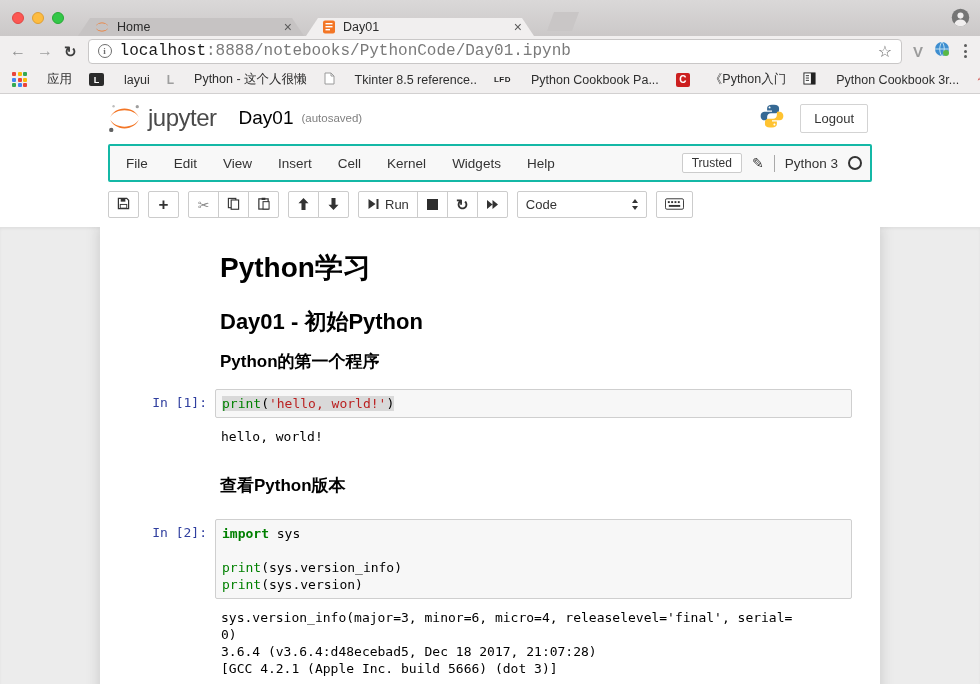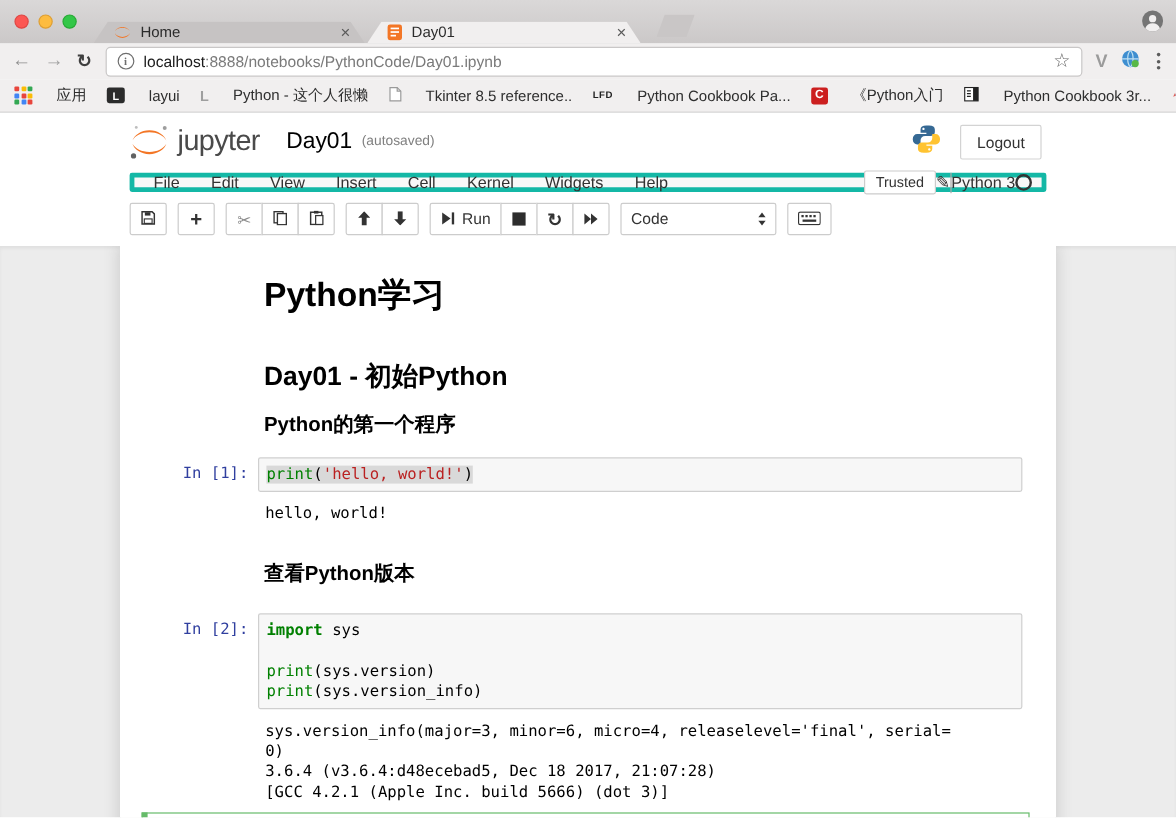--- a/index.html
+++ b/index.html
@@ -20,21 +20,21 @@
   .tab-title { flex:1; white-space:nowrap; overflow:hidden; }
   .tab-close { color:#5a5a5a; font-size:14px; padding:0 2px; }
   .newtab { position:absolute; left:547px; bottom:5px; width:32px; height:19px; background:#c9c6c6; clip-path:polygon(7px 0, 100% 0, calc(100% - 7px) 100%, 0 100%); }
   .profile { position:absolute; right:10px; top:8px; }
 
   .urlrow { height:30px; background:#f1efef; display:flex; align-items:center; padding:0 10px; gap:11px; }
   .navg { font-size:16px; line-height:1; }
   .back { color:#8f8f8f; } .fwd { color:#9f9f9f; } .reload { color:#3f3f3f; font-size:15px; font-weight:700; }
   .urlbar { flex:1; height:25px; background:#fff; border:1px solid #c9c7c7; border-radius:4px; display:flex; align-items:center; padding:0 9px; gap:8px; }
   .info-i { width:14px; height:14px; border:1.4px solid #6e6e6e; border-radius:50%; color:#6e6e6e; font-size:9px; font-weight:700; display:flex; align-items:center; justify-content:center; font-family:"Liberation Serif",serif; flex:none; }
-  .url-text { font-size:13px; white-space:nowrap; overflow:hidden; flex:1; }
+  .url-text { font-size:16px; white-space:nowrap; overflow:hidden; flex:1;font-family:Liberation Mono, monospace; }
   .url-host { color:#1b1b1b; }
   .url-rest { color:#7a7a7a; }
   .star { color:#666; font-size:16px; }
   .ext-v { color:#9b9b9b; font-weight:700; font-size:15px; }
   .kebab { display:flex; flex-direction:column; gap:2.5px; padding:0 3px; }
   .kebab i { width:3px; height:3px; border-radius:50%; background:#5c5c5c; }
 
   .bmrow { height:28px; background:#f1efef; border-bottom:1px solid #d2d0d0; display:flex; align-items:center; padding:0 12px; gap:17px; font-size:12.5px; color:#2e2e2e; }
   .bm { display:flex; align-items:center; gap:20px; white-space:nowrap; }
   .apps-grid { display:grid; grid-template-columns:repeat(3,4px); gap:1.5px; }
@@ -52,23 +52,23 @@
   .jheader { height:48px; background:#fff; display:flex; align-items:center; padding:0 112px 0 106px; }
   .jlogo { display:flex; align-items:center; }
   .jwordmark { font-size:24px; color:#4a4a4a; margin-left:5px; letter-spacing:-.5px; }
   .jtitle { margin-left:22px; font-size:19px; color:#000; }
   .jautosave { margin-left:8px; font-size:11.5px; color:#808080; }
   .jheader-right { margin-left:auto; display:flex; align-items:center; gap:15px; }
   .logout { border:1px solid #d3d3d3; background:#fff; border-radius:2px; padding:6px 13px; font-size:13px; color:#333; }
 
   
   .jmenu { background:#fff; padding:2px 108px 6px; }
-  .navbar { height:16px; background:#f8f8f8; border:4px solid #14b8a6; border-radius:2px; display:flex; align-items:center; font-size:13.5px; color:#333; padding:0 3px; }
+  .navbar { height:38px; background:#f8f8f8; border:2px solid #14b8a6; border-radius:2px; display:flex; align-items:center; font-size:13.5px; color:#333; padding:0 3px; }
   .menu-item { padding:0 13px; }
-  .nav-right { margin-left:auto; display:flex; align-items:center; padding-right:5px; }
+  .nav-right { margin-left:auto; display:flex; align-items:center; gap:10px; padding-right:5px; }
   .trusted { border:1px solid #ccc; background:#fff; border-radius:2px; padding:2px 9px; font-size:12px; color:#333; }
   .pencil { font-size:14px; color:#333; }
   .vdiv { width:1px; height:17px; background:#a9a9a9; }
   .kernel-ring { width:14px; height:14px; border:2px solid #333; border-radius:50%; }
 
   
   .jtoolbar { background:#fff; padding:3px 108px 9px; display:flex; align-items:center; gap:9px; }
   .btn-group { display:flex; }
   .tbtn { height:27px; min-width:31px; padding:0 8px; background:#fff; border:1px solid #ccc; display:flex; align-items:center; justify-content:center; font-size:14px; color:#333; gap:6px; }
   .btn-group .tbtn + .tbtn { margin-left:-1px; }
@@ -80,21 +80,21 @@
   .cellsel { width:130px; height:27px; border:1px solid #ccc; border-radius:2px; background:#fff; display:flex; align-items:center; justify-content:space-between; padding:0 8px; font-size:13px; color:#333; }
   .updn { display:flex; flex-direction:column; gap:3px; }
   .updn i { width:0; height:0; border-left:3.5px solid transparent; border-right:3.5px solid transparent; }
   .updn .u { border-bottom:4.5px solid #333; }
   .updn .d { border-top:4.5px solid #333; }
 
   
   .jmain { height:476px; background:#ececec; overflow:hidden; box-shadow:inset 0 2px 3px rgba(0,0,0,.05); }
   .page { margin-left:100px; width:780px; min-height:110%; background:#fff; box-shadow:0 0 12px 1px rgba(87,87,87,.22); padding-top:16px; }
   .md-h1 { font-size:28px; font-weight:700; line-height:34px; margin:8px 120px 0; color:#000; }
-  .md-h2 { font-size:22px; font-weight:700; line-height:26px; margin:38px 120px 0; }
+  .md-h2 { font-size:22px; font-weight:700; line-height:26px; margin:24px 120px 0; }
   .md-h3 { font-size:17px; font-weight:700; line-height:22px; margin:16px 120px 0; }
   .mt30 { margin-top:30px; }
   .crow { display:flex; margin-top:16px; padding-right:28px; }
   .mt22 { margin-top:22px; }
   .prompt { width:115px; flex:none; text-align:right; padding:6px 8px 0 0; font:13px "DejaVu Sans Mono", monospace; color:#303f9f; white-space:pre; }
   .ibox { flex:1; background:#f7f7f7; border:1px solid #cfcfcf; border-radius:2px; padding:5px 6px; font:13px/17px "DejaVu Sans Mono", monospace; color:#000; }
   .cm-line { white-space:pre; min-height:17px; }
   .kw { color:#008000; }
   .kwb { color:#008000; font-weight:700; }
   .str { color:#ba2121; }
@@ -389,22 +389,22 @@
         </div>
     </div>
 
     <h3 class="md-h3 mt30">查看Python版本</h3>
 
     <div class="crow mt22">
       <div class="prompt">In [2]:</div>
       <div class="ibox">
         <div class="cm-line"><span class="kwb">import</span><span> sys</span></div>
         <div class="cm-line"></div>
+        <div class="cm-line"><span class="kw">print</span><span>(sys.version_info)</span></div>
         <div class="cm-line"><span class="kw">print</span><span>(sys.version)</span></div>
-        <div class="cm-line"><span class="kw">print</span><span>(sys.version_info)</span></div>
       </div>
     </div>
     <div class="orow">
       <div class="osp"></div>
       <div class="oc">
         <div class="out-line">sys.version_info(major=3, minor=6, micro=4, releaselevel='final', serial=</div>
         <div class="out-line">0)</div>
         <div class="out-line">3.6.4 (v3.6.4:d48ecebad5, Dec 18 2017, 21:07:28)</div>
         <div class="out-line">[GCC 4.2.1 (Apple Inc. build 5666) (dot 3)]</div>
       </div>

